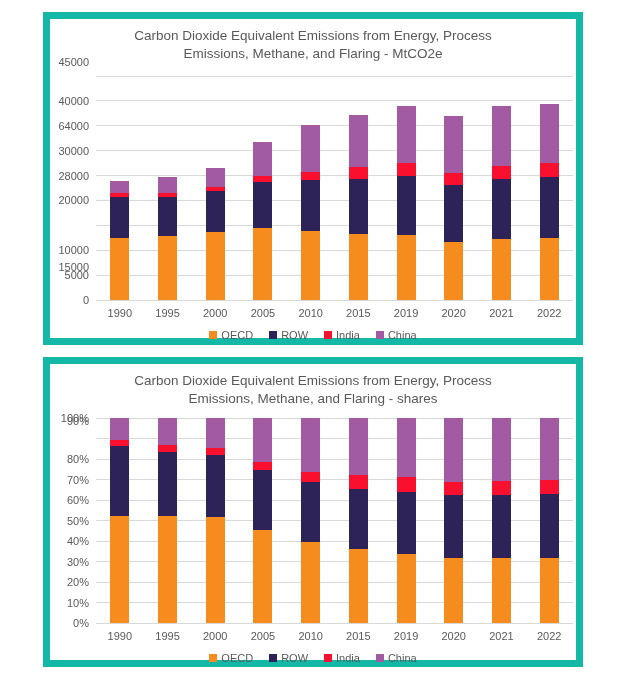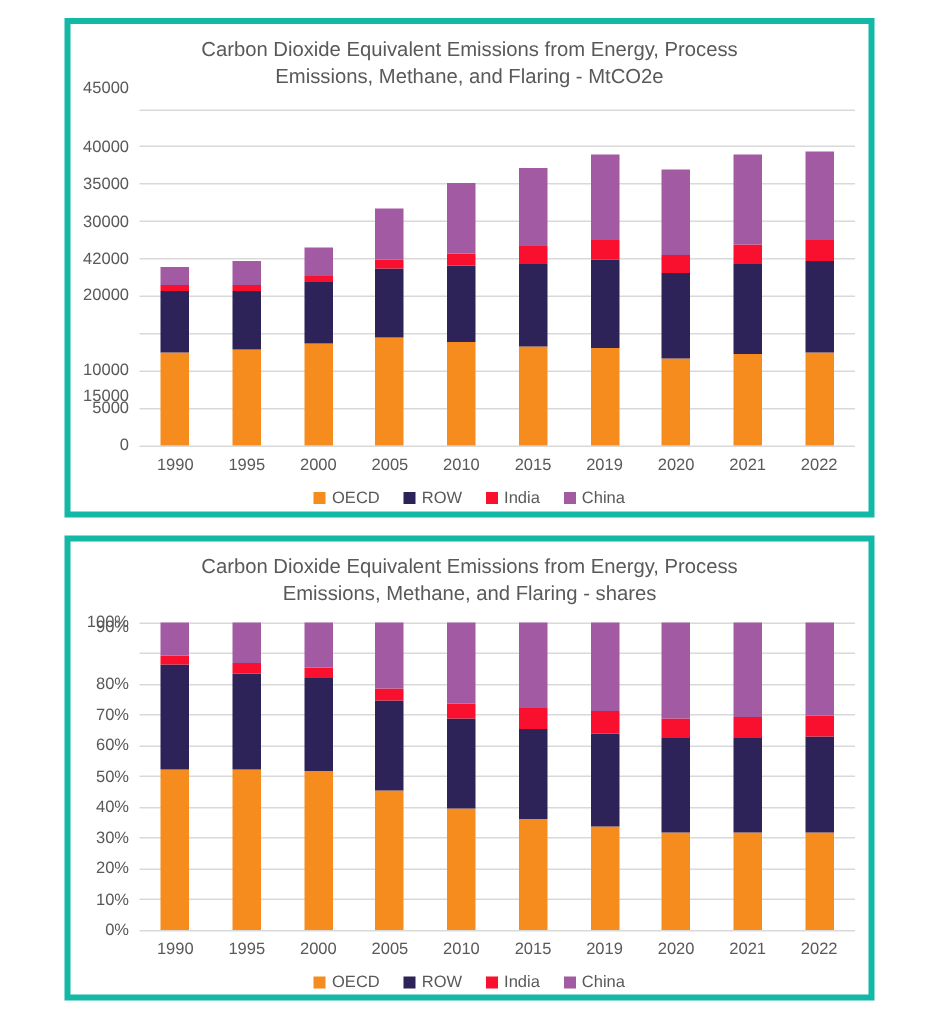--- a/index.html
+++ b/index.html
@@ -14,21 +14,21 @@
   .canvas {
     position: relative;
     width: 631px;
     height: 676px;
     background: #ffffff;
     overflow: hidden;
   }
   .chart-box {
     position: absolute;
     background: #ffffff;
-    border: 4px solid #14b8a6;
+    border: 7px solid #14b8a6;
     box-sizing: border-box;
   }
   #chart1 { left: 43px; top: 12px;  width: 540px; height: 333px; }
   #chart2 { left: 43px; top: 357px; width: 540px; height: 310px; }
   .chart-title {
     position: absolute;
     top: 8px;
     left: 0;
     right: 0;
     margin: 0 auto;
@@ -99,25 +99,25 @@
         <div class="y-tick-label" style="left: -5px; top: 274px;">0</div>
         <div class="gridline" style="left: 46px; width: 477px; top: 255.611px;"></div>
         <div class="y-tick-label" style="left: -5px; top: 249.111px;">5000</div>
         <div class="gridline" style="left: 46px; width: 477px; top: 230.722px;"></div>
         <div class="y-tick-label" style="left: -5px; top: 224.222px;">10000</div>
         <div class="gridline" style="left: 46px; width: 477px; top: 205.833px;"></div>
         <div class="y-tick-label" style="left: -5px; top: 199.333px; margin-top: 42px;">15000</div>
         <div class="gridline" style="left: 46px; width: 477px; top: 180.944px;"></div>
         <div class="y-tick-label" style="left: -5px; top: 174.444px;">20000</div>
         <div class="gridline" style="left: 46px; width: 477px; top: 156.056px;"></div>
-        <div class="y-tick-label" style="left: -5px; top: 149.556px;">42000</div>
+        <div class="y-tick-label" style="left: -5px; top: 149.556px;">28000</div>
         <div class="gridline" style="left: 46px; width: 477px; top: 131.167px;"></div>
         <div class="y-tick-label" style="left: -5px; top: 124.667px;">30000</div>
         <div class="gridline" style="left: 46px; width: 477px; top: 106.278px;"></div>
-        <div class="y-tick-label" style="left: -5px; top: 99.7778px;">35000</div>
+        <div class="y-tick-label" style="left: -5px; top: 99.7778px;">64000</div>
         <div class="gridline" style="left: 46px; width: 477px; top: 81.3889px;"></div>
         <div class="y-tick-label" style="left: -5px; top: 74.8889px;">40000</div>
         <div class="gridline" style="left: 46px; width: 477px; top: 56.5px;"></div>
         <div class="y-tick-label" style="left: -5px; top: 36px;">45000</div>
         <div class="bar-segment" style="left: 60.35px; width: 19px; top: 219.276px; height: 61.7244px; background: rgb(246, 140, 30);"></div>
         <div class="bar-segment" style="left: 60.35px; width: 19px; top: 177.96px; height: 41.3156px; background: rgb(45, 35, 89);"></div>
         <div class="bar-segment" style="left: 60.35px; width: 19px; top: 174.476px; height: 3.48444px; background: rgb(248, 16, 46);"></div>
         <div class="bar-segment" style="left: 60.35px; width: 19px; top: 161.533px; height: 12.9422px; background: rgb(162, 91, 162);"></div>
         <div class="x-tick-label" style="left: 46px; width: 47.7px; top: 287px;">1990</div>
         <div class="bar-segment" style="left: 108.05px; width: 19px; top: 217.284px; height: 63.7156px; background: rgb(246, 140, 30);"></div>

